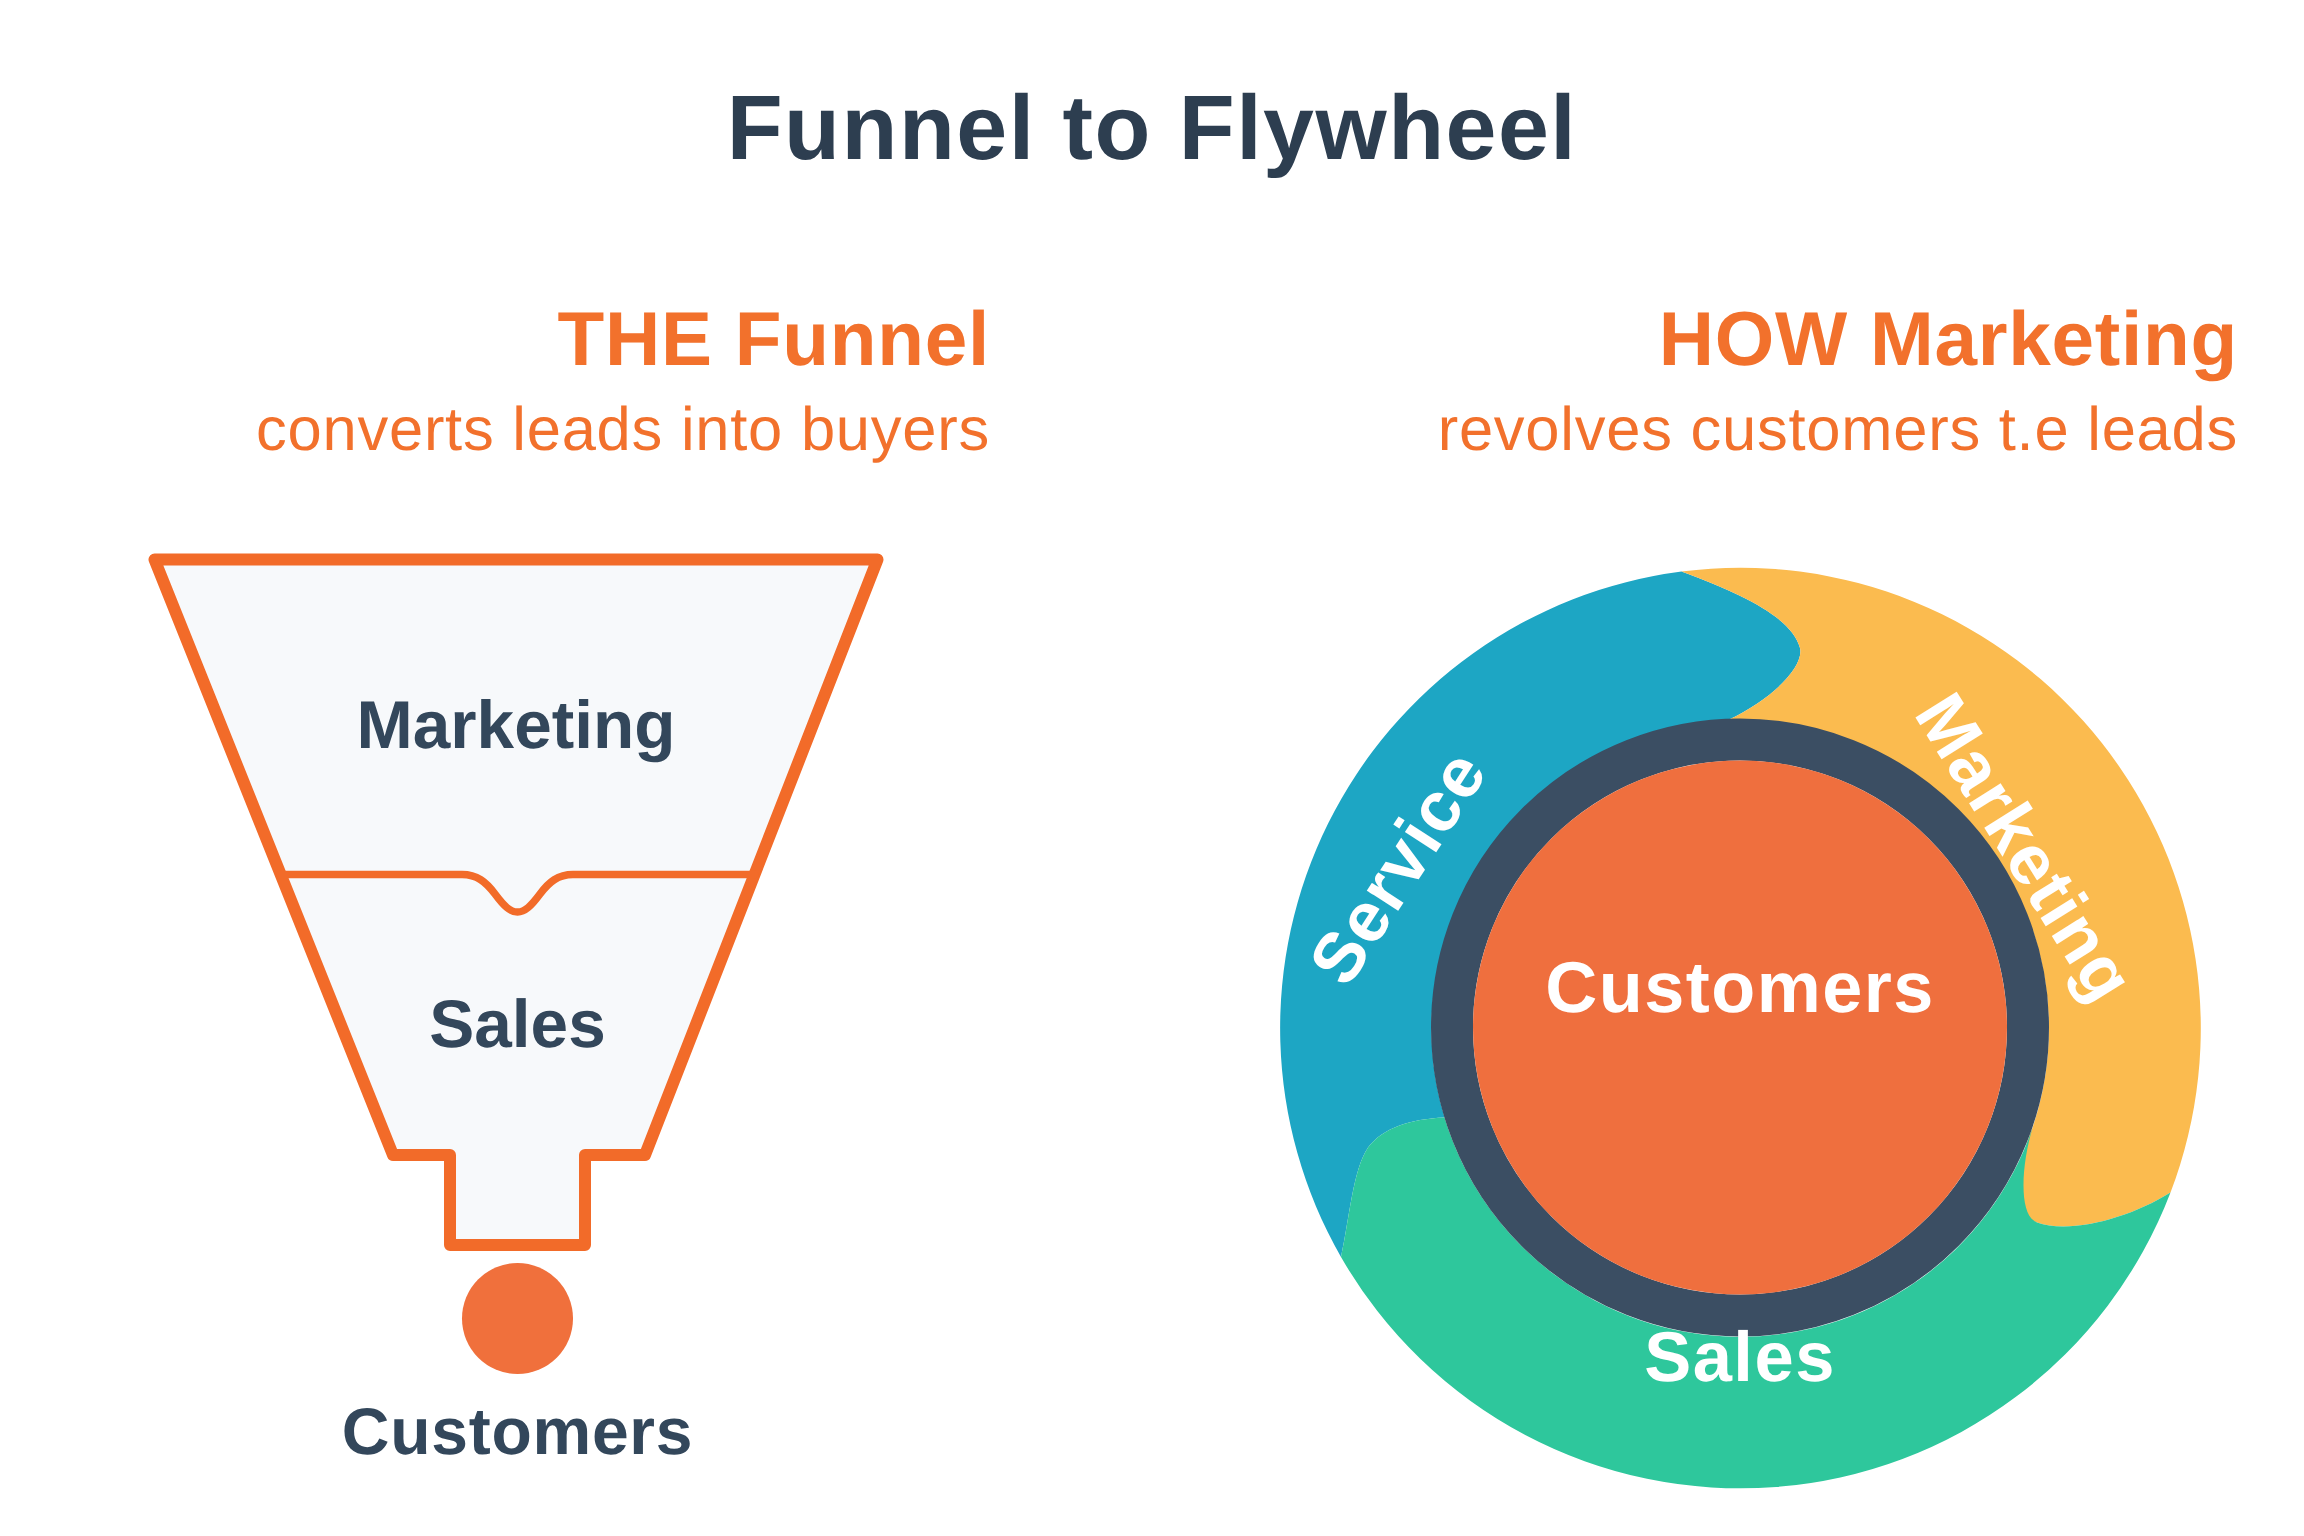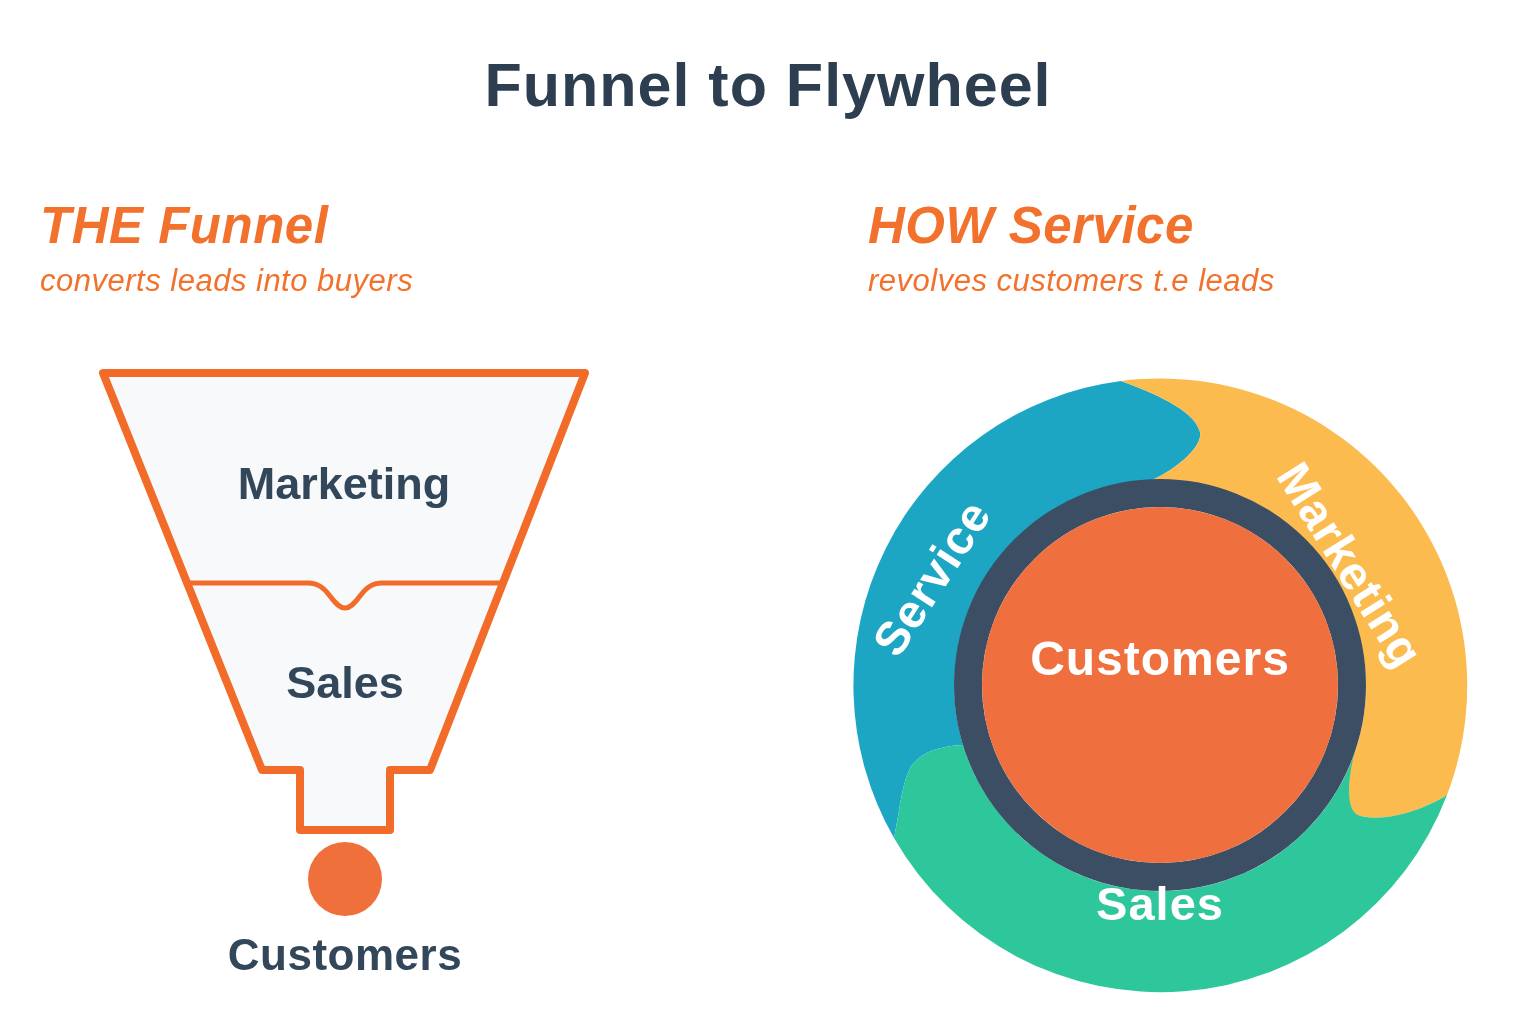--- a/index.html
+++ b/index.html
@@ -5,23 +5,23 @@
   html,body { margin:0; padding:0; background:#ffffff; }
   .frame {
     position:relative; width:1536px; height:1024px; background:#ffffff;
     font-family:"Liberation Sans", sans-serif; overflow:hidden;
   }
   .main-title {
     position:absolute; top:50px; left:0; width:100%; margin:0;
     text-align:center; font-size:61px; font-weight:bold; color:#2d3e50;
     letter-spacing:1px;
   }
-  .col-head { position:absolute; text-align:left; color:#f2712c;font-style:italic; }
+  .col-head { position:absolute; text-align:right; color:#f2712c; }
   .col-head .line1 { font-size:51px; font-weight:bold; letter-spacing:0.5px; }
-  .col-head .line2 { font-size:31px; font-weight:normal; margin-top:8px; letter-spacing:0.5px; }
+  .col-head .line2 { font-size:41px; font-weight:normal; margin-top:8px; letter-spacing:0.5px; }
   .left-head  { left:40px;  width:620px; top:196px; }
   .right-head { left:868px; width:624px; top:196px; }
   .funnel-svg   { position:absolute; left:90px;  top:355px; }
   .flywheel-svg { position:absolute; left:850px; top:375px; }
   svg text { font-family:"Liberation Sans", sans-serif; font-weight:bold; }
   .stage-label   { fill:#33475b; font-size:45px; }
   .customers-label { fill:#33475b; font-size:44px; letter-spacing:0.5px; }
   .wheel-label   { fill:#ffffff; font-size:47px; letter-spacing:1px; }
   .center-label  { fill:#ffffff; font-size:48px; letter-spacing:1px; }
 </style>
@@ -31,21 +31,21 @@
 <div class="frame">
 
   <h1 class="main-title">Funnel to Flywheel</h1>
 
   <div class="col-head left-head">
     <div class="line1">THE Funnel</div>
     <div class="line2">converts leads into buyers</div>
   </div>
 
   <div class="col-head right-head">
-    <div class="line1">HOW Service</div>
+    <div class="line1">HOW Marketing</div>
     <div class="line2">revolves customers t.e leads</div>
   </div>
 
   <svg class="funnel-svg" width="520" height="650" viewBox="0 0 520 650">
 
     <path d="M 13,18 L 495,18 L 340,415 L 300,415 L 300,475 L 210,475 L 210,415 L 172,415 Z" fill="#f7f9fb" stroke-width="8" stroke-linejoin="round" stroke="#f26b29"></path>
 
     <path d="M 97,228 L 218,228 C 228,228 234,233 240,241 C 246,249 250,253 255,253 C 260,253 264,249 270,241 C 276,233 282,228 292,228 L 413,228" fill="none" stroke-width="5" stroke-linecap="round" stroke="#f26b29"></path>
     <text class="stage-label" x="254" y="132" text-anchor="middle" dominant-baseline="middle">Marketing</text>
     <text class="stage-label" x="255" y="331" text-anchor="middle" dominant-baseline="middle">Sales</text>

